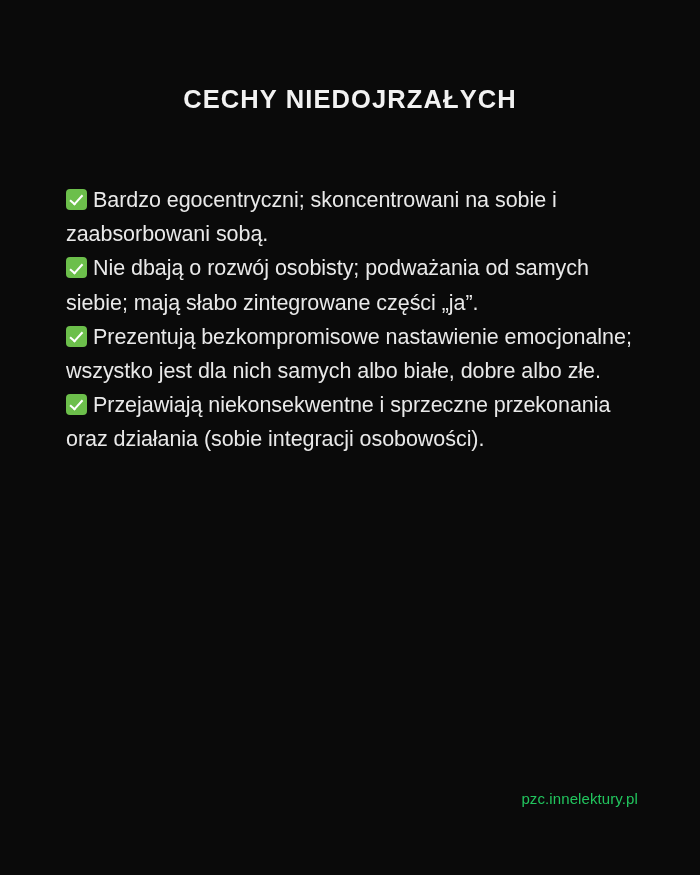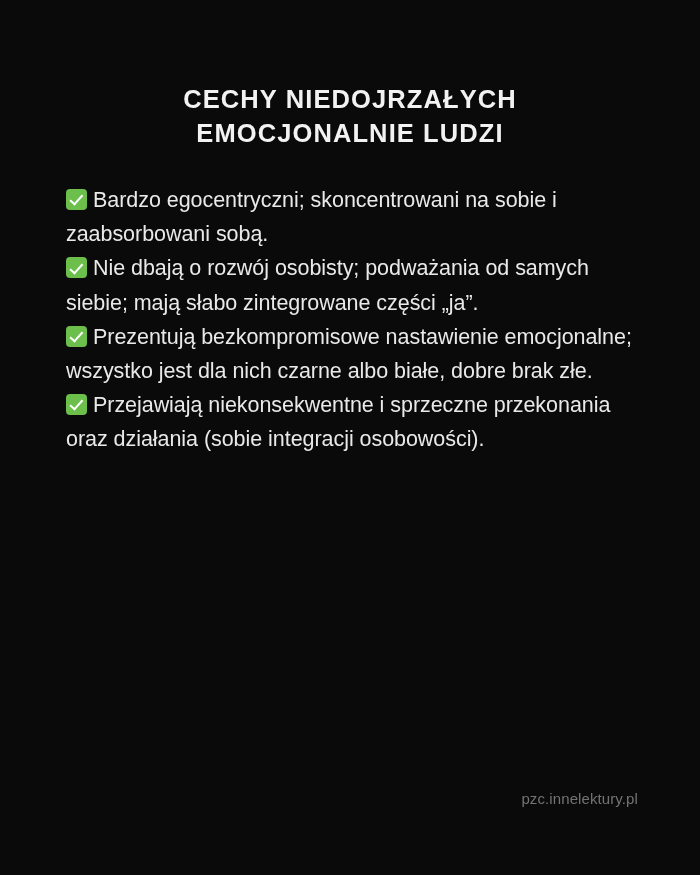--- a/index.html
+++ b/index.html
@@ -72,45 +72,44 @@
     transform: rotate(42deg);
   }
   .bullet-text {
     white-space: normal;
     margin-top: 12px;
   }
   .footer {
     position: absolute;
     right: 62px;
     bottom: 68px;
-    color: #737373;
+    color: #22c55e;
     font-size: 15px;
     letter-spacing: 0.1px;
     text-align: center;
   }
 </style>
 </head>
 <body>
 
 <div class="poster">
 
   <div class="title-block">
     <span class="title-line">CECHY NIEDOJRZAŁYCH</span>
-    <span class="title-line">EMOCJONALNIE LUDZI</span>
   </div>
 
   <ul class="list">
     <li class="bullet">
       <span class="check-icon"></span><span class="bullet-text">Bardzo egocentryczni; skoncentrowani na sobie i zaabsorbowani sobą.</span>
     </li>
     <li class="bullet">
       <span class="check-icon"></span><span class="bullet-text">Nie dbają o rozwój osobisty; podważania od samych siebie; mają słabo zintegrowane części „ja”.</span>
     </li>
     <li class="bullet">
-      <span class="check-icon"></span><span class="bullet-text">Prezentują bezkompromisowe nastawienie emocjonalne; wszystko jest dla nich czarne albo białe, dobre brak złe.</span>
+      <span class="check-icon"></span><span class="bullet-text">Prezentują bezkompromisowe nastawienie emocjonalne; wszystko jest dla nich samych albo białe, dobre albo złe.</span>
     </li>
     <li class="bullet">
       <span class="check-icon"></span><span class="bullet-text">Przejawiają niekonsekwentne i sprzeczne przekonania oraz działania (sobie integracji osobowości).</span>
     </li>
   </ul>
 
   <div class="footer">pzc.innelektury.pl</div>
 
 </div>
 

